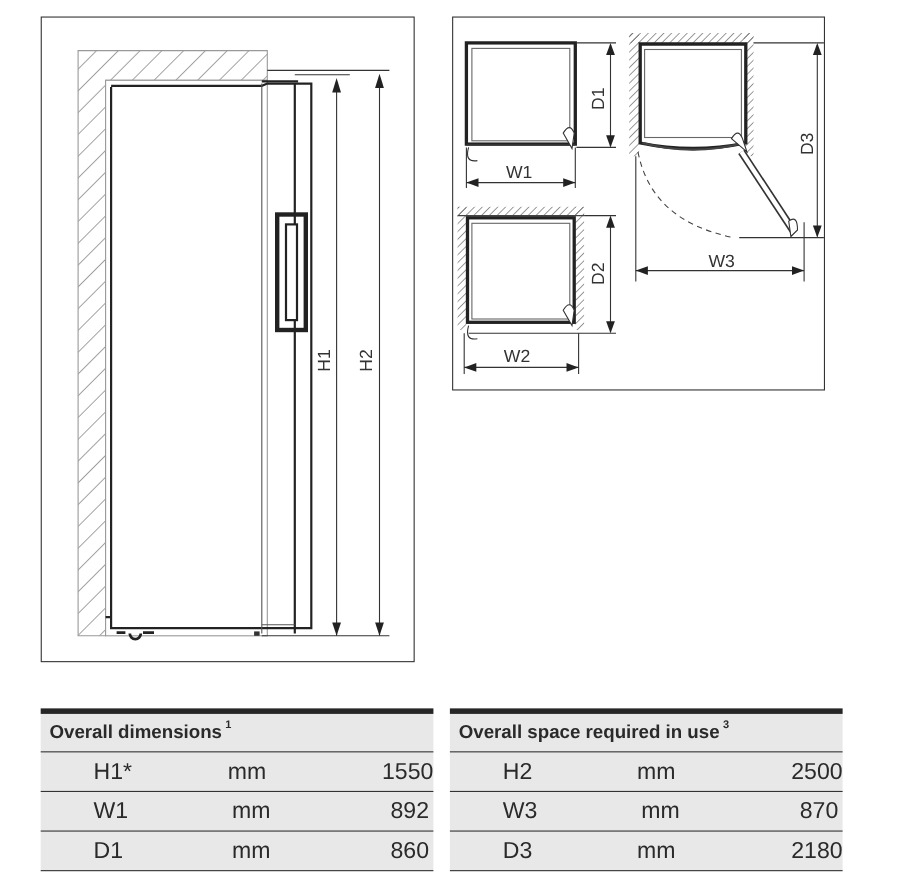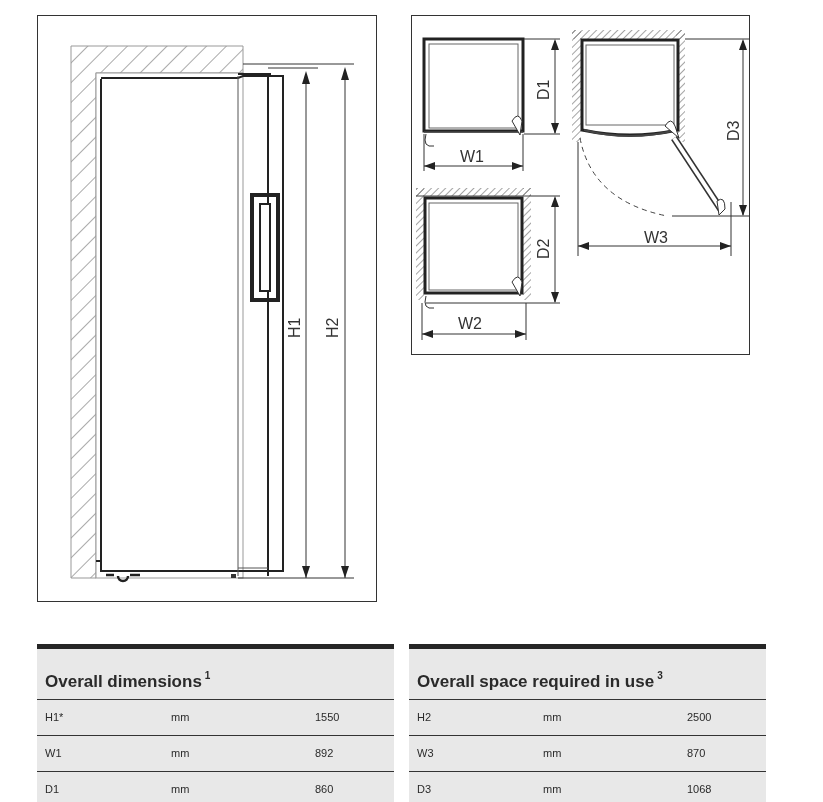--- a/index.html
+++ b/index.html
@@ -1,22 +1,22 @@
 <!DOCTYPE html>
 <html><head>
 <meta charset="utf-8">
 <style>
   html,body{margin:0;padding:0;background:#ffffff;}
   body{width:823px;height:802px;position:relative;overflow:hidden;font-family:"Liberation Sans",sans-serif;color:#2a2a2a;}
   .panel{position:absolute;border:1px solid #333;background:#fff;}
   svg text{font-family:"Liberation Sans",sans-serif;fill:#333;}
   .tbl{position:absolute;top:644px;width:357px;border-top:5px solid #262626;background:#e8e8e8;}
-  .tbl .hdr{height:34px;line-height:34px;padding-left:8px;font-weight:bold;font-size:17px;color:#2a2a2a;border-bottom:1.5px solid #333;margin-top:16px;}
+  .tbl .hdr{height:34px;line-height:34px;padding-left:8px;font-weight:bold;font-size:17px;color:#2a2a2a;border-bottom:1.5px solid #333;}
   .tbl .hdr sup{font-size:10px;vertical-align:top;line-height:22px;margin-left:3px;}
-  .tbl .row{height:35px;line-height:35px;border-bottom:1.5px solid #333;display:flex;font-size:11px;color:#2a2a2a;}
+  .tbl .row{height:35px;line-height:35px;border-bottom:1.5px solid #333;display:flex;font-size:21px;color:#2a2a2a;padding-left:40px;}
   .tbl .c1{width:126px;padding-left:8px;}
   .tbl .c2{width:120px;}
   .tbl .c3{flex:1;margin-left:24px;}
 </style>
 </head>
 <body>
 
 <div class="panel" style="left:37px;top:15px;width:338px;height:585px;">
   <svg width="338" height="585" viewBox="0 0 338 585">
     <defs>
@@ -158,15 +158,15 @@
       <span class="c3">2500</span>
     </div>
   <div class="row">
       <span class="c1">W3</span>
       <span class="c2">mm</span>
       <span class="c3">870</span>
     </div>
   <div class="row">
       <span class="c1">D3</span>
       <span class="c2">mm</span>
-      <span class="c3">1068</span>
+      <span class="c3">2180</span>
     </div>
 </div>
 
 </body></html>

